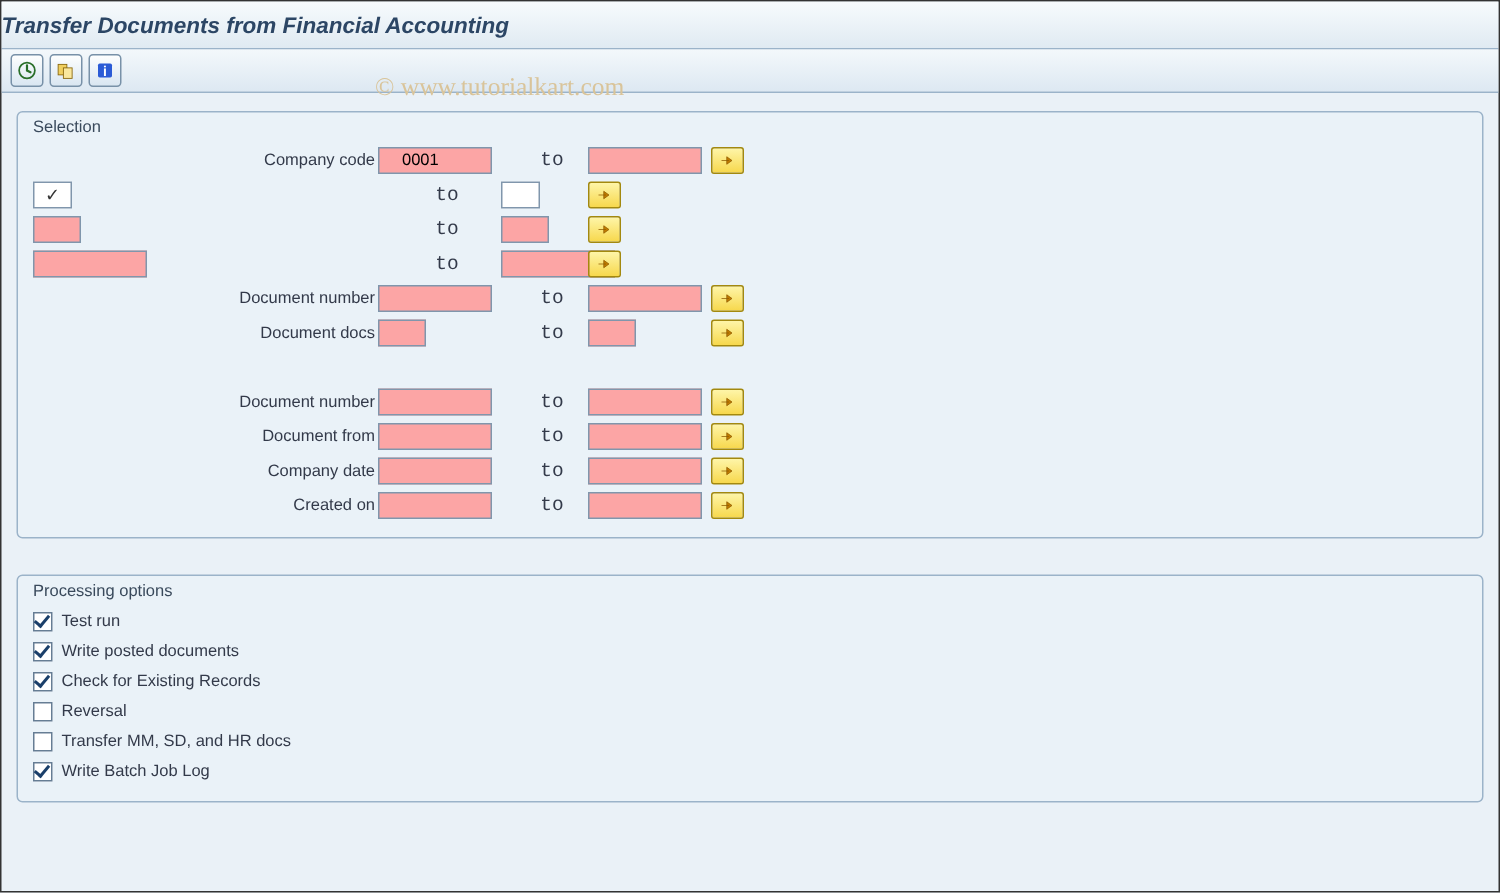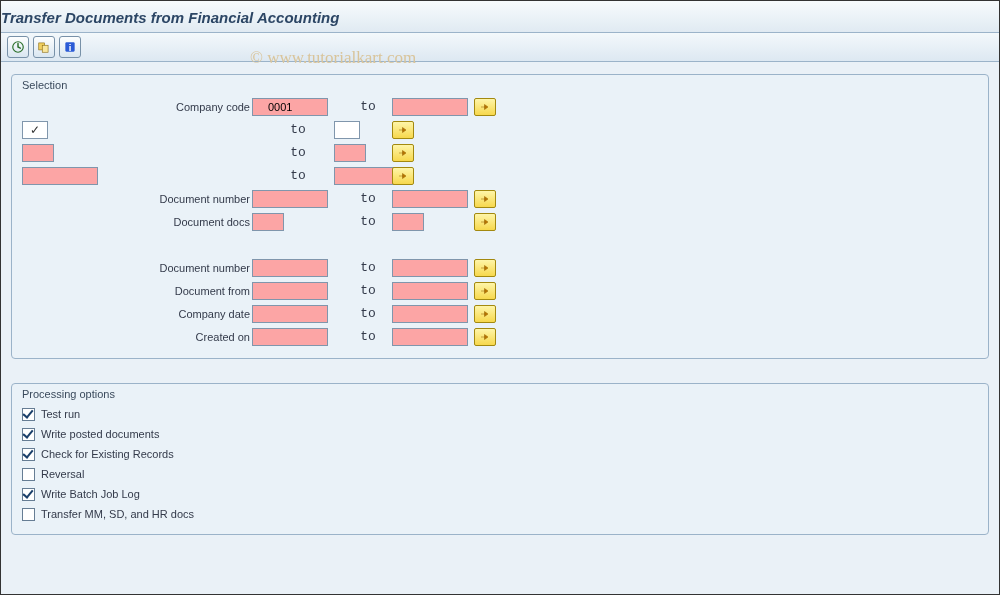--- a/index.html
+++ b/index.html
@@ -301,23 +301,23 @@
         </div>
         <div class="opt-row">
           <span class="sap-check checked"></span>
           <span>Check for Existing Records</span>
         </div>
         <div class="opt-row">
           <span class="sap-check"></span>
           <span>Reversal</span>
         </div>
         <div class="opt-row">
+          <span class="sap-check"></span>
+          <span>Transfer MM, SD, and HR docs</span>
+        </div>
+        <div class="opt-row">
           <span class="sap-check checked"></span>
           <span>Write Batch Job Log</span>
         </div>
-        <div class="opt-row">
-          <span class="sap-check"></span>
-          <span>Transfer MM, SD, and HR docs</span>
-        </div>
       </div>
   </div>
 
 </div>
 
 </body></html>

